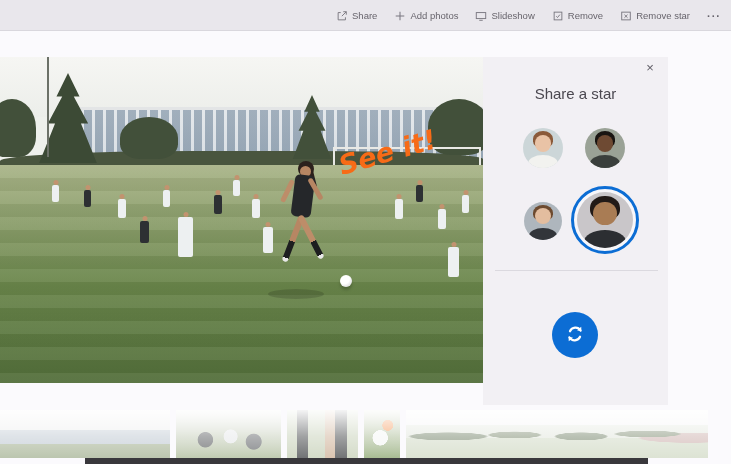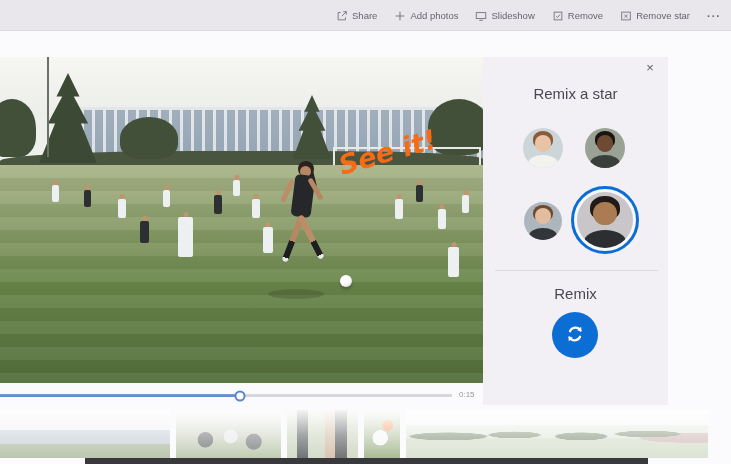--- a/index.html
+++ b/index.html
@@ -203,31 +203,24 @@
       <span class="fg-leg a"></span>
         <span class="fg-leg b"></span>
     </div>
     <span class="ball"></span>
 
     <svg class="ink-svg" width="120" height="90" viewBox="0 0 120 90">
       <text x="4" y="66" transform="rotate(-16 4 66)" font-family="DejaVu Sans, sans-serif" font-style="italic" font-weight="bold" font-size="27" fill="#f76b17">See it!</text>
     </svg>
   </div>
 
-  <div class="seekbar">
-    <div class="track">
-      <div class="fill" style="width: 53%;"></div>
-    </div>
-    <div class="handle" style="left: 239.56px; top: 7.5px;"></div>
-    <span class="time">0:15</span>
-  </div>
 
   <aside class="star-panel">
     <button class="close-btn">×</button>
-    <h2 class="panel-title">Remix a star</h2>
+    <h2 class="panel-title">Share a star</h2>
 
     <div class="avatar av1" style="left:40px;top:71px;width:40px;height:40px;">
       <span class="hair"></span>
         <span class="head"></span>
         <span class="bodyshape"></span>
     </div>
     <div class="avatar av2" style="left:102px;top:71px;width:40px;height:40px;">
       <span class="hair"></span>
         <span class="head"></span>
         <span class="bodyshape"></span>
@@ -239,21 +232,20 @@
     </div>
     <div class="sel-ring">
       <div class="avatar av4">
         <span class="hair"></span>
           <span class="head"></span>
           <span class="bodyshape"></span>
       </div>
     </div>
 
     <hr class="divider">
-    <div class="remix-label">Remix</div>
     <button class="remix-btn">
       <span>
         <svg width="22" height="22" viewBox="0 0 24 24">
           <path d="M6.5 9A6.5 6.5 0 0 1 18 8.2" fill="none" stroke="#fff" stroke-width="2.4" stroke-linecap="round"></path>
           <path d="M17.5 15A6.5 6.5 0 0 1 6 15.8" fill="none" stroke="#fff" stroke-width="2.4" stroke-linecap="round"></path>
           <path d="M18.8 4.2L19 9.4 14.2 8Z" fill="#fff"></path>
           <path d="M5.2 19.8L5 14.6 9.8 16Z" fill="#fff"></path>
         </svg>
       </span>
     </button>

